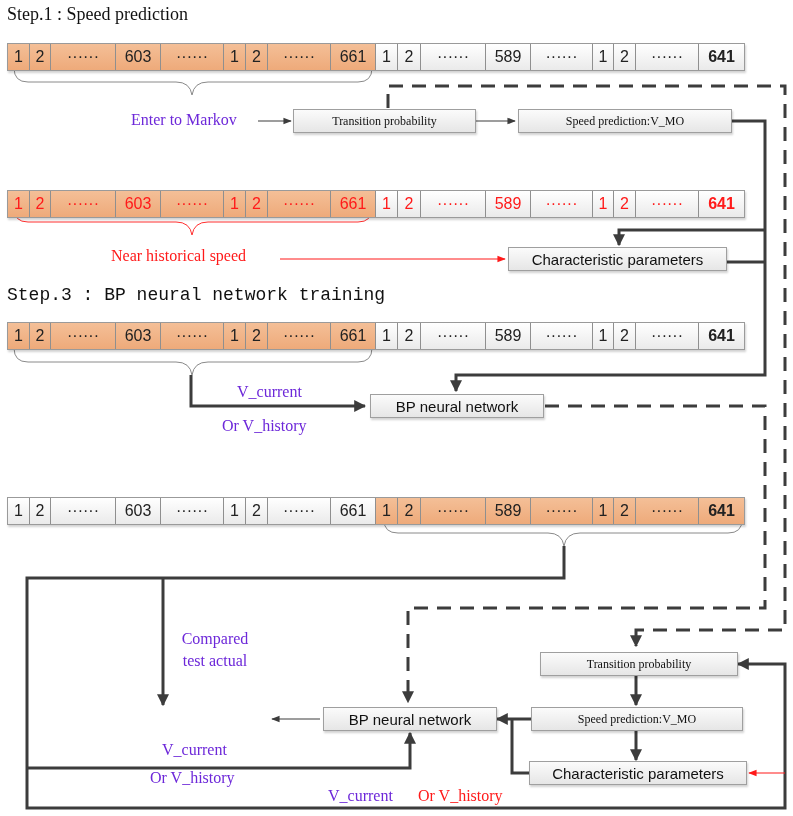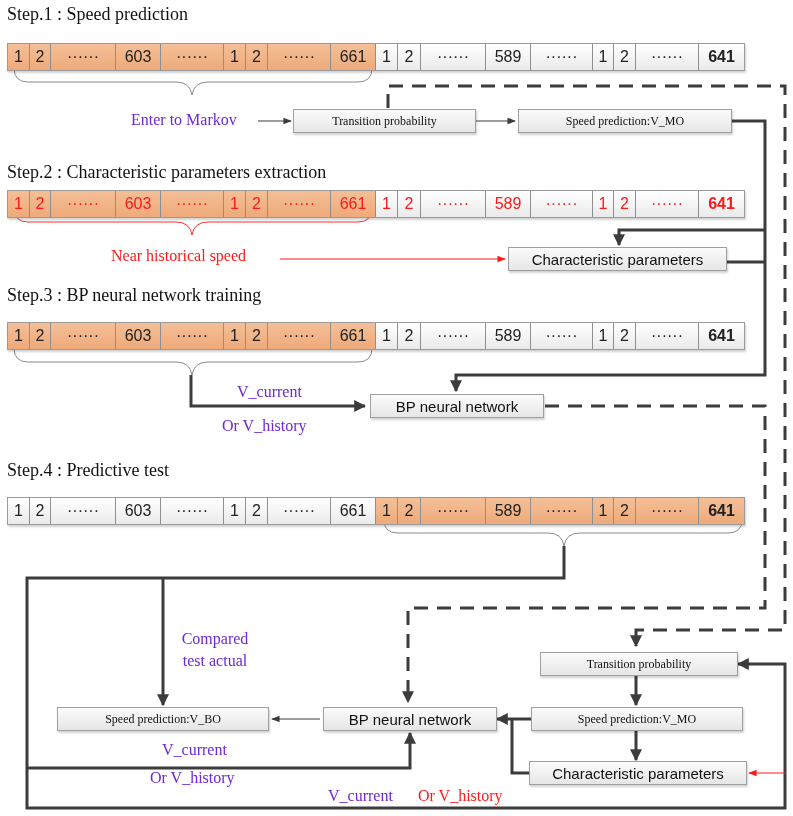--- a/index.html
+++ b/index.html
@@ -93,21 +93,20 @@
       <div class="cell plain" style="width: 21px;">1</div>
       <div class="cell plain" style="width: 22px;">2</div>
       <div class="cell plain" style="width: 63px;">······</div>
       <div class="cell plain" style="width: 45px;">641</div>
     </div>
 
   <div class="label" style="left:131px; top:111px;">Enter to Markov</div>
   <div class="box serif" style="left:293px; top:109px; width:183px;">Transition probability</div>
   <div class="box serif" style="left:518px; top:109px; width:214px;">Speed prediction:V_MO</div>
 
-  <div class="step-title" style="left:7px; top:162px;">Step.2 : Characteristic parameters extraction</div>
   <div class="seq" style="left:7px; top:190px;">
       <div class="cell hl red" style="width: 22px;">1</div>
       <div class="cell hl red" style="width: 21px;">2</div>
       <div class="cell hl red" style="width: 65px;">······</div>
       <div class="cell hl red" style="width: 45px;">603</div>
       <div class="cell hl red" style="width: 63px;">······</div>
       <div class="cell hl red" style="width: 22px;">1</div>
       <div class="cell hl red" style="width: 22px;">2</div>
       <div class="cell hl red" style="width: 63px;">······</div>
       <div class="cell hl red" style="width: 45px;">661</div>
@@ -118,21 +117,21 @@
       <div class="cell plain red" style="width: 62px;">······</div>
       <div class="cell plain red" style="width: 21px;">1</div>
       <div class="cell plain red" style="width: 22px;">2</div>
       <div class="cell plain red" style="width: 63px;">······</div>
       <div class="cell plain red" style="width: 45px;">641</div>
     </div>
 
   <div class="label red" style="left:111px; top:247px;">Near historical speed</div>
   <div class="box sans" style="left:508px; top:247px; width:219px;">Characteristic parameters</div>
 
-  <div class="step-title" style="left:7px; top:285px;">Step.3 : BP neural network training</div>
+  <div class="step-title" style="left:7px; top:285px;font-family:Liberation Mono, monospace;">Step.3 : BP neural network training</div>
   <div class="seq" style="left:7px; top:322px;">
       <div class="cell hl" style="width: 22px;">1</div>
       <div class="cell hl" style="width: 21px;">2</div>
       <div class="cell hl" style="width: 65px;">······</div>
       <div class="cell hl" style="width: 45px;">603</div>
       <div class="cell hl" style="width: 63px;">······</div>
       <div class="cell hl" style="width: 22px;">1</div>
       <div class="cell hl" style="width: 22px;">2</div>
       <div class="cell hl" style="width: 63px;">······</div>
       <div class="cell hl" style="width: 45px;">661</div>
@@ -144,21 +143,20 @@
       <div class="cell plain" style="width: 21px;">1</div>
       <div class="cell plain" style="width: 22px;">2</div>
       <div class="cell plain" style="width: 63px;">······</div>
       <div class="cell plain" style="width: 45px;">641</div>
     </div>
 
   <div class="label" style="left:237px; top:383px;">V_current</div>
   <div class="label" style="left:222px; top:417px;">Or V_history</div>
   <div class="box sans" style="left:370px; top:394px; width:174px;">BP neural network</div>
 
-  <div class="step-title" style="left:7px; top:460px;">Step.4 : Predictive test</div>
   <div class="seq" style="left:7px; top:497px;">
       <div class="cell plain" style="width: 22px;">1</div>
       <div class="cell plain" style="width: 21px;">2</div>
       <div class="cell plain" style="width: 65px;">······</div>
       <div class="cell plain" style="width: 45px;">603</div>
       <div class="cell plain" style="width: 63px;">······</div>
       <div class="cell plain" style="width: 22px;">1</div>
       <div class="cell plain" style="width: 22px;">2</div>
       <div class="cell plain" style="width: 63px;">······</div>
       <div class="cell plain" style="width: 45px;">661</div>
@@ -172,20 +170,19 @@
       <div class="cell hl" style="width: 63px;">······</div>
       <div class="cell hl" style="width: 45px;">641</div>
     </div>
 
   <div class="label center" style="left:175px; top:630px; width:80px;">Compared</div>
   <div class="label center" style="left:170px; top:652px; width:90px;">test actual</div>
 
   <div class="box serif" style="left:540px; top:652px; width:198px;">Transition probability</div>
   <div class="box serif" style="left:531px; top:707px; width:212px;">Speed prediction:V_MO</div>
   <div class="box sans" style="left:323px; top:707px; width:174px;">BP neural network</div>
-  <div class="box serif" style="left:57px; top:707px; width:212px;">Speed prediction:V_BO</div>
   <div class="box sans" style="left:529px; top:761px; width:218px;">Characteristic parameters</div>
 
   <div class="label" style="left:162px; top:741px;">V_current</div>
   <div class="label" style="left:150px; top:769px;">Or V_history</div>
   <div class="label" style="left:328px; top:787px;">V_current</div>
   <div class="label red" style="left:418px; top:787px;">Or V_history</div>
 </div>
 
 </body></html>

